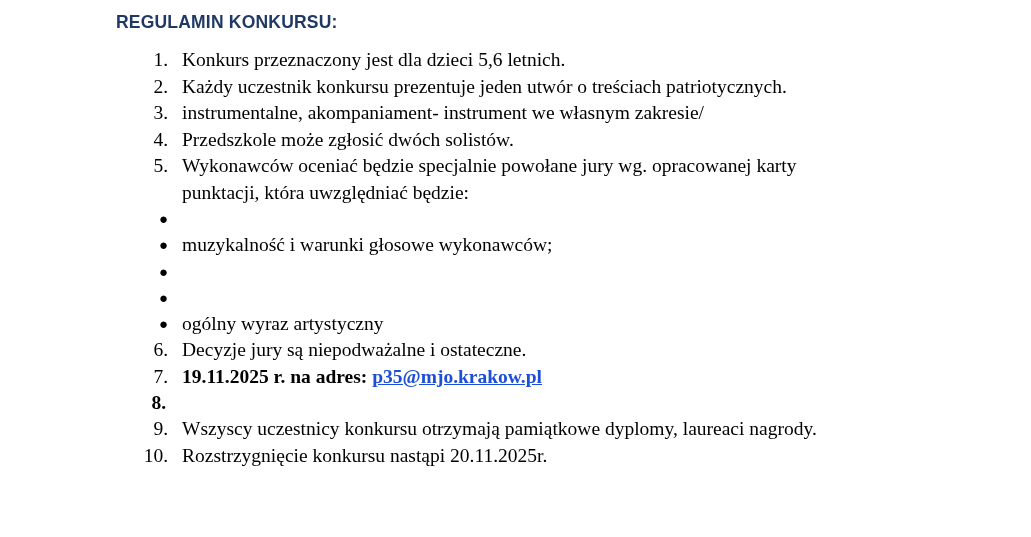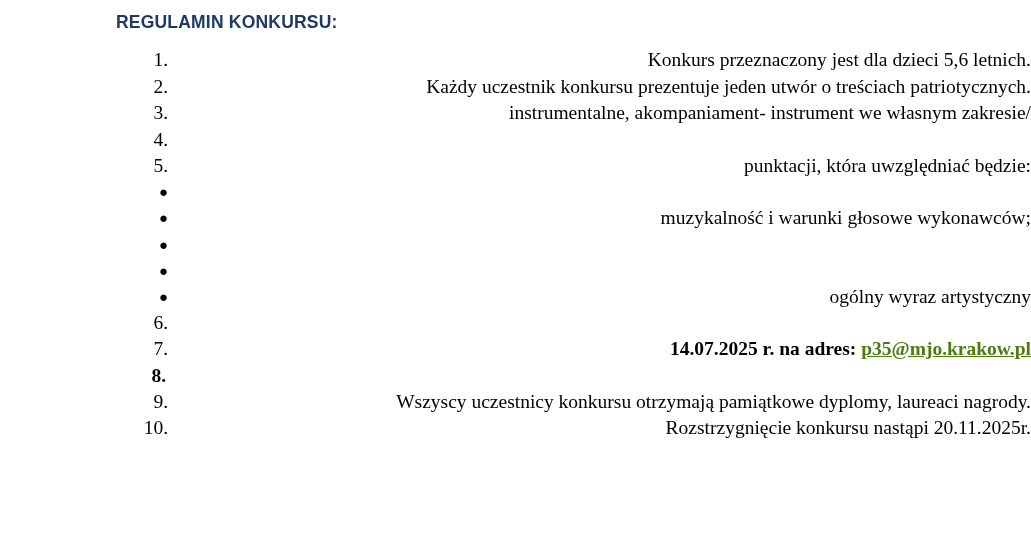--- a/index.html
+++ b/index.html
@@ -52,32 +52,31 @@
     line-height: 26.5px;
   }
   li.item.bullet > .marker {
     width: 168px;
     text-align: right;
     font-size: 15px;
     line-height: 27px;
   }
   li.item .body {
     display: block;
-    text-align: right;
   }
   .indent-1 {
     display: block;
     text-indent: 0;
     padding-left: 0;
   }
   .bold {
     font-weight: bold;
   }
   .link {
-    color: #4d7c0f;
+    color: #1d4ed8;
     text-decoration: underline;
   }
   
   li.item.num8 {
     padding-left: 180px;
   }
   li.item.num8 > .marker {
     width: 166px;
   }
   li.item.num10 > .marker,
@@ -106,25 +105,27 @@
 
     <li class="item">
       <span class="marker">3.</span>
       <span class="body">
         <span class="indent-1">instrumentalne, akompaniament- instrument we własnym zakresie/</span>
       </span>
     </li>
 
     <li class="item">
       <span class="marker">4.</span>
+      <span class="body">Przedszkole może zgłosić dwóch solistów.</span>
     </li>
 
     <li class="item">
       <span class="marker">5.</span>
       <span class="body">
+        <span class="indent-1">Wykonawców oceniać będzie specjalnie powołane jury wg. opracowanej karty</span>
         <span class="indent-1">punktacji, która uwzględniać będzie:</span>
       </span>
     </li>
 
     <li class="item bullet">
       <span class="marker">●</span>
     </li>
 
     <li class="item bullet">
       <span class="marker">●</span>
@@ -139,26 +140,27 @@
       <span class="marker">●</span>
     </li>
 
     <li class="item bullet">
       <span class="marker">●</span>
       <span class="body">ogólny wyraz artystyczny</span>
     </li>
 
     <li class="item">
       <span class="marker">6.</span>
+      <span class="body">Decyzje jury są niepodważalne i ostateczne.</span>
     </li>
 
     <li class="item">
       <span class="marker">7.</span>
       <span class="body">
-        <span class="indent-1"><span class="bold">14.07.2025 r. na  adres: </span><a class="link bold" href="#">p35@mjo.krakow.pl</a></span>
+        <span class="indent-1"><span class="bold">19.11.2025 r. na  adres: </span><a class="link bold" href="#">p35@mjo.krakow.pl</a></span>
       </span>
     </li>
 
     <li class="item num8 bold">
       <span class="marker">8.</span>
       <span class="body">
       </span>
     </li>
 
     <li class="item">

